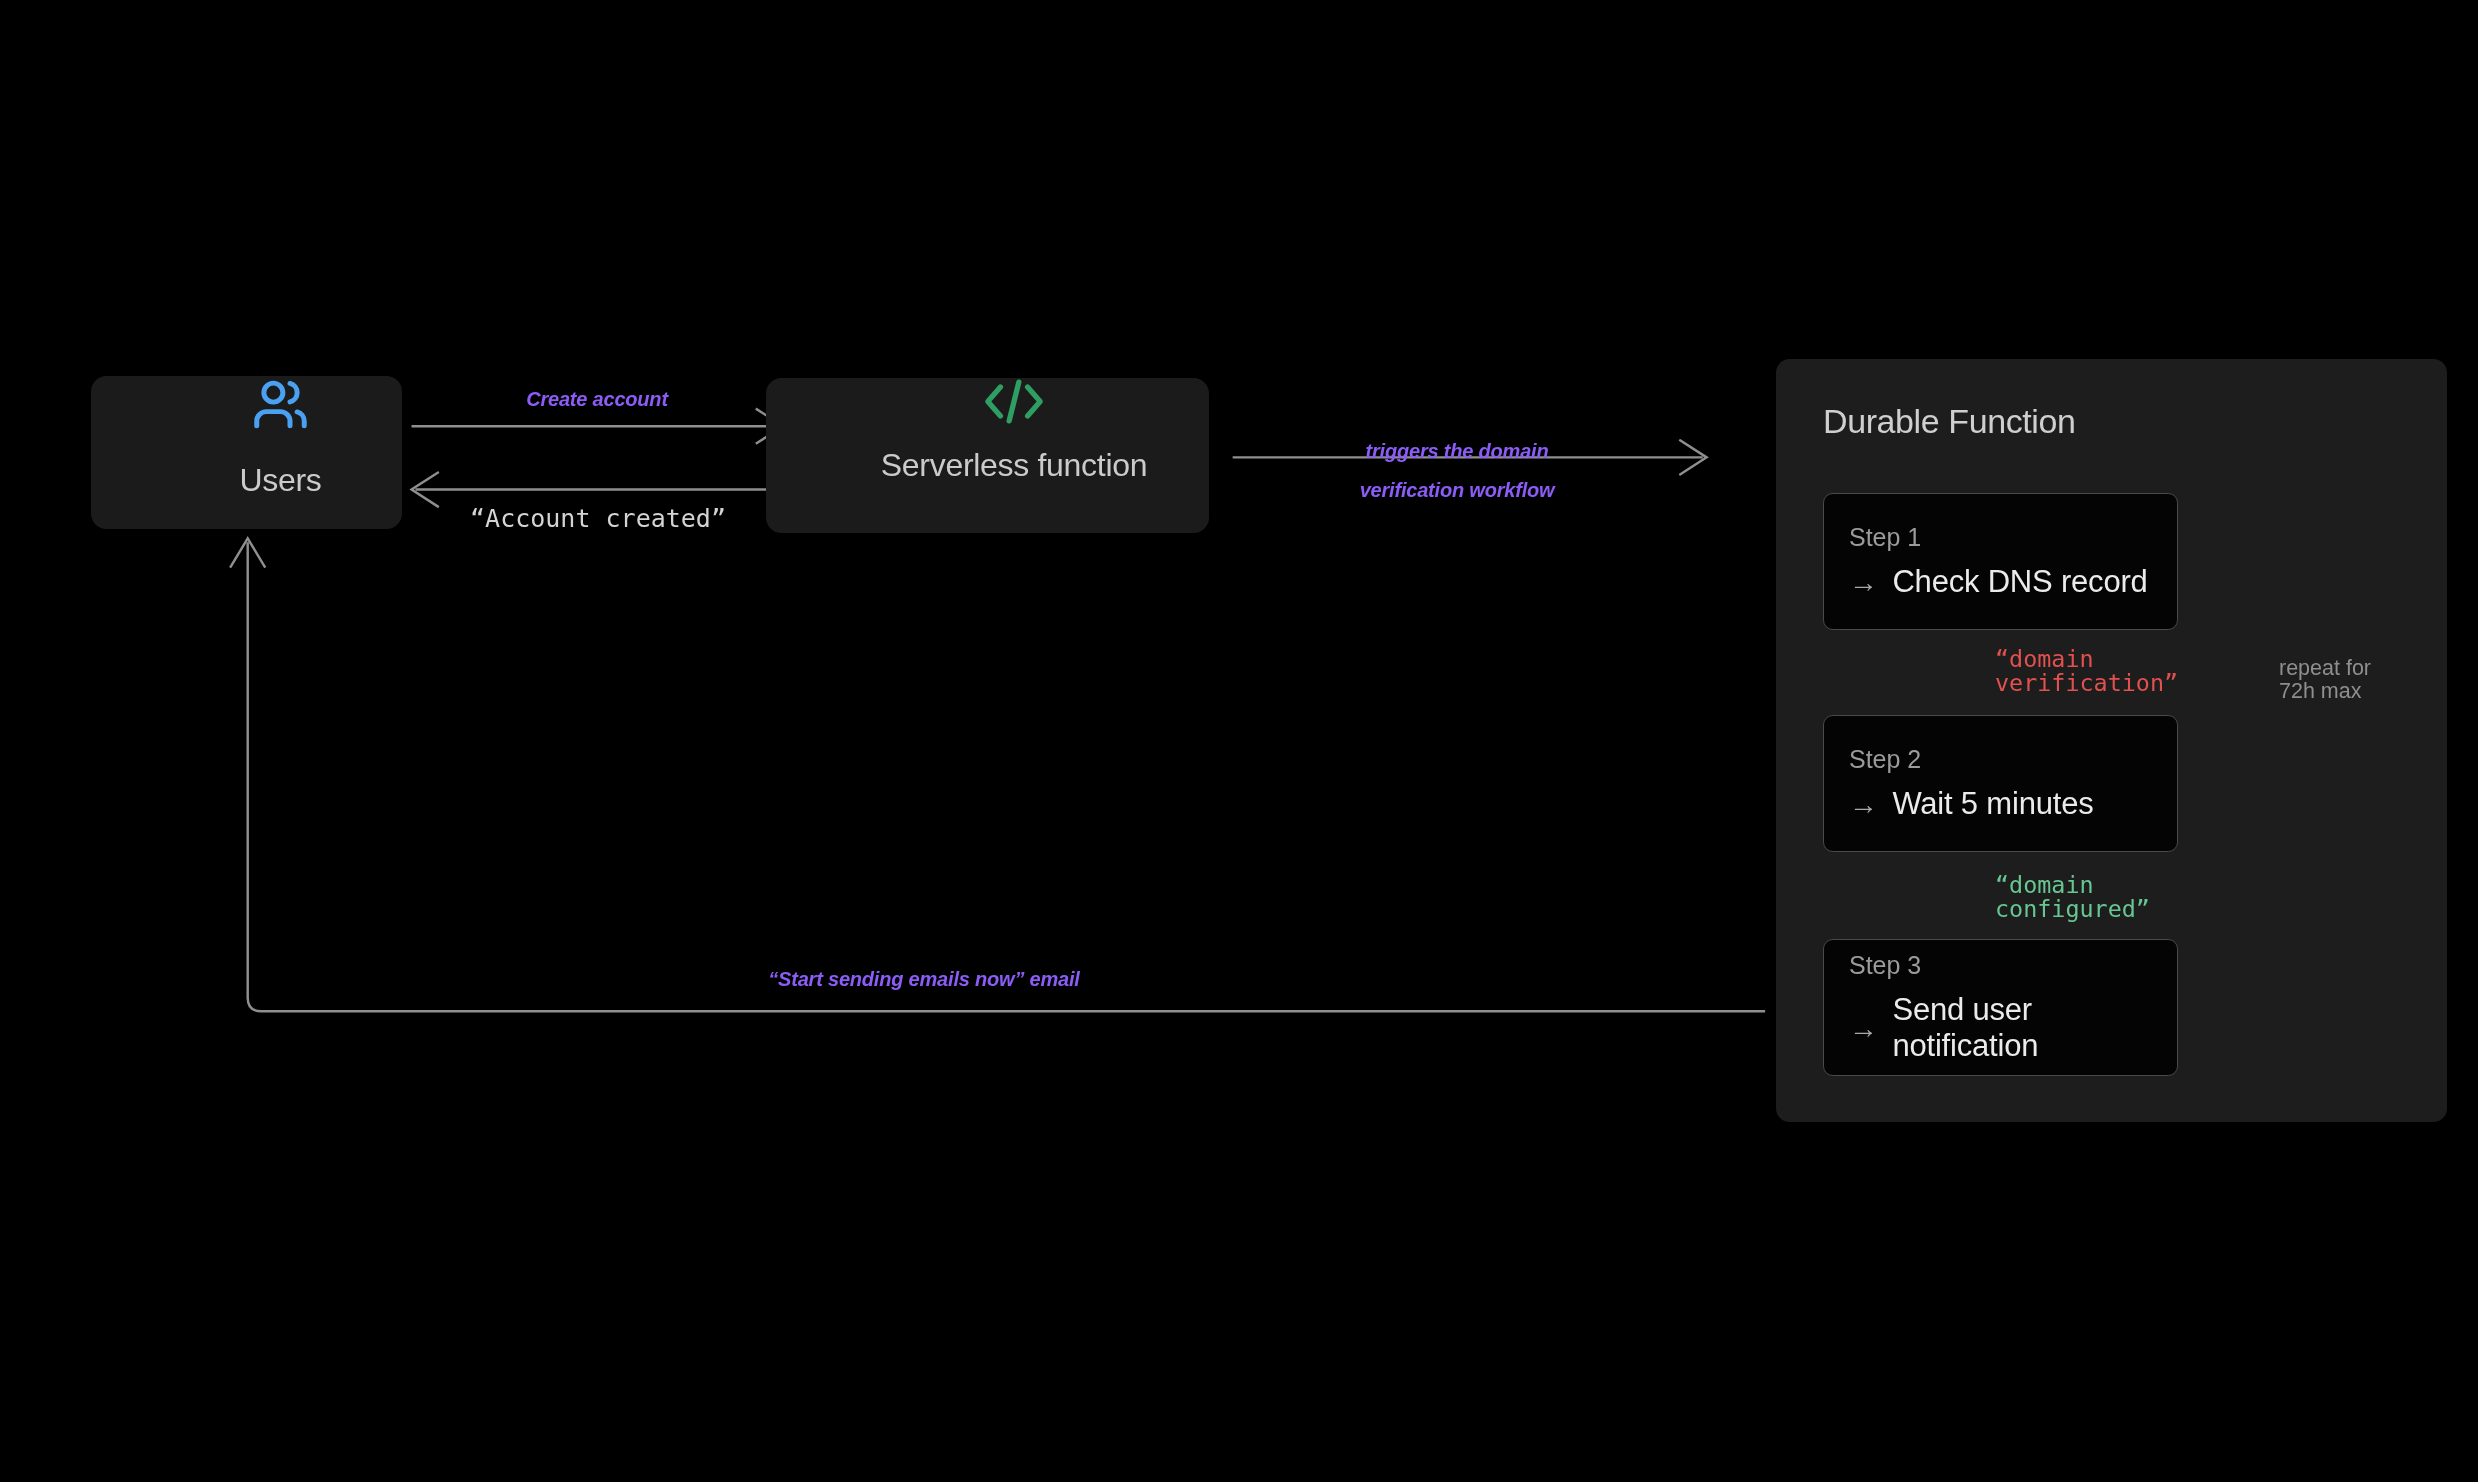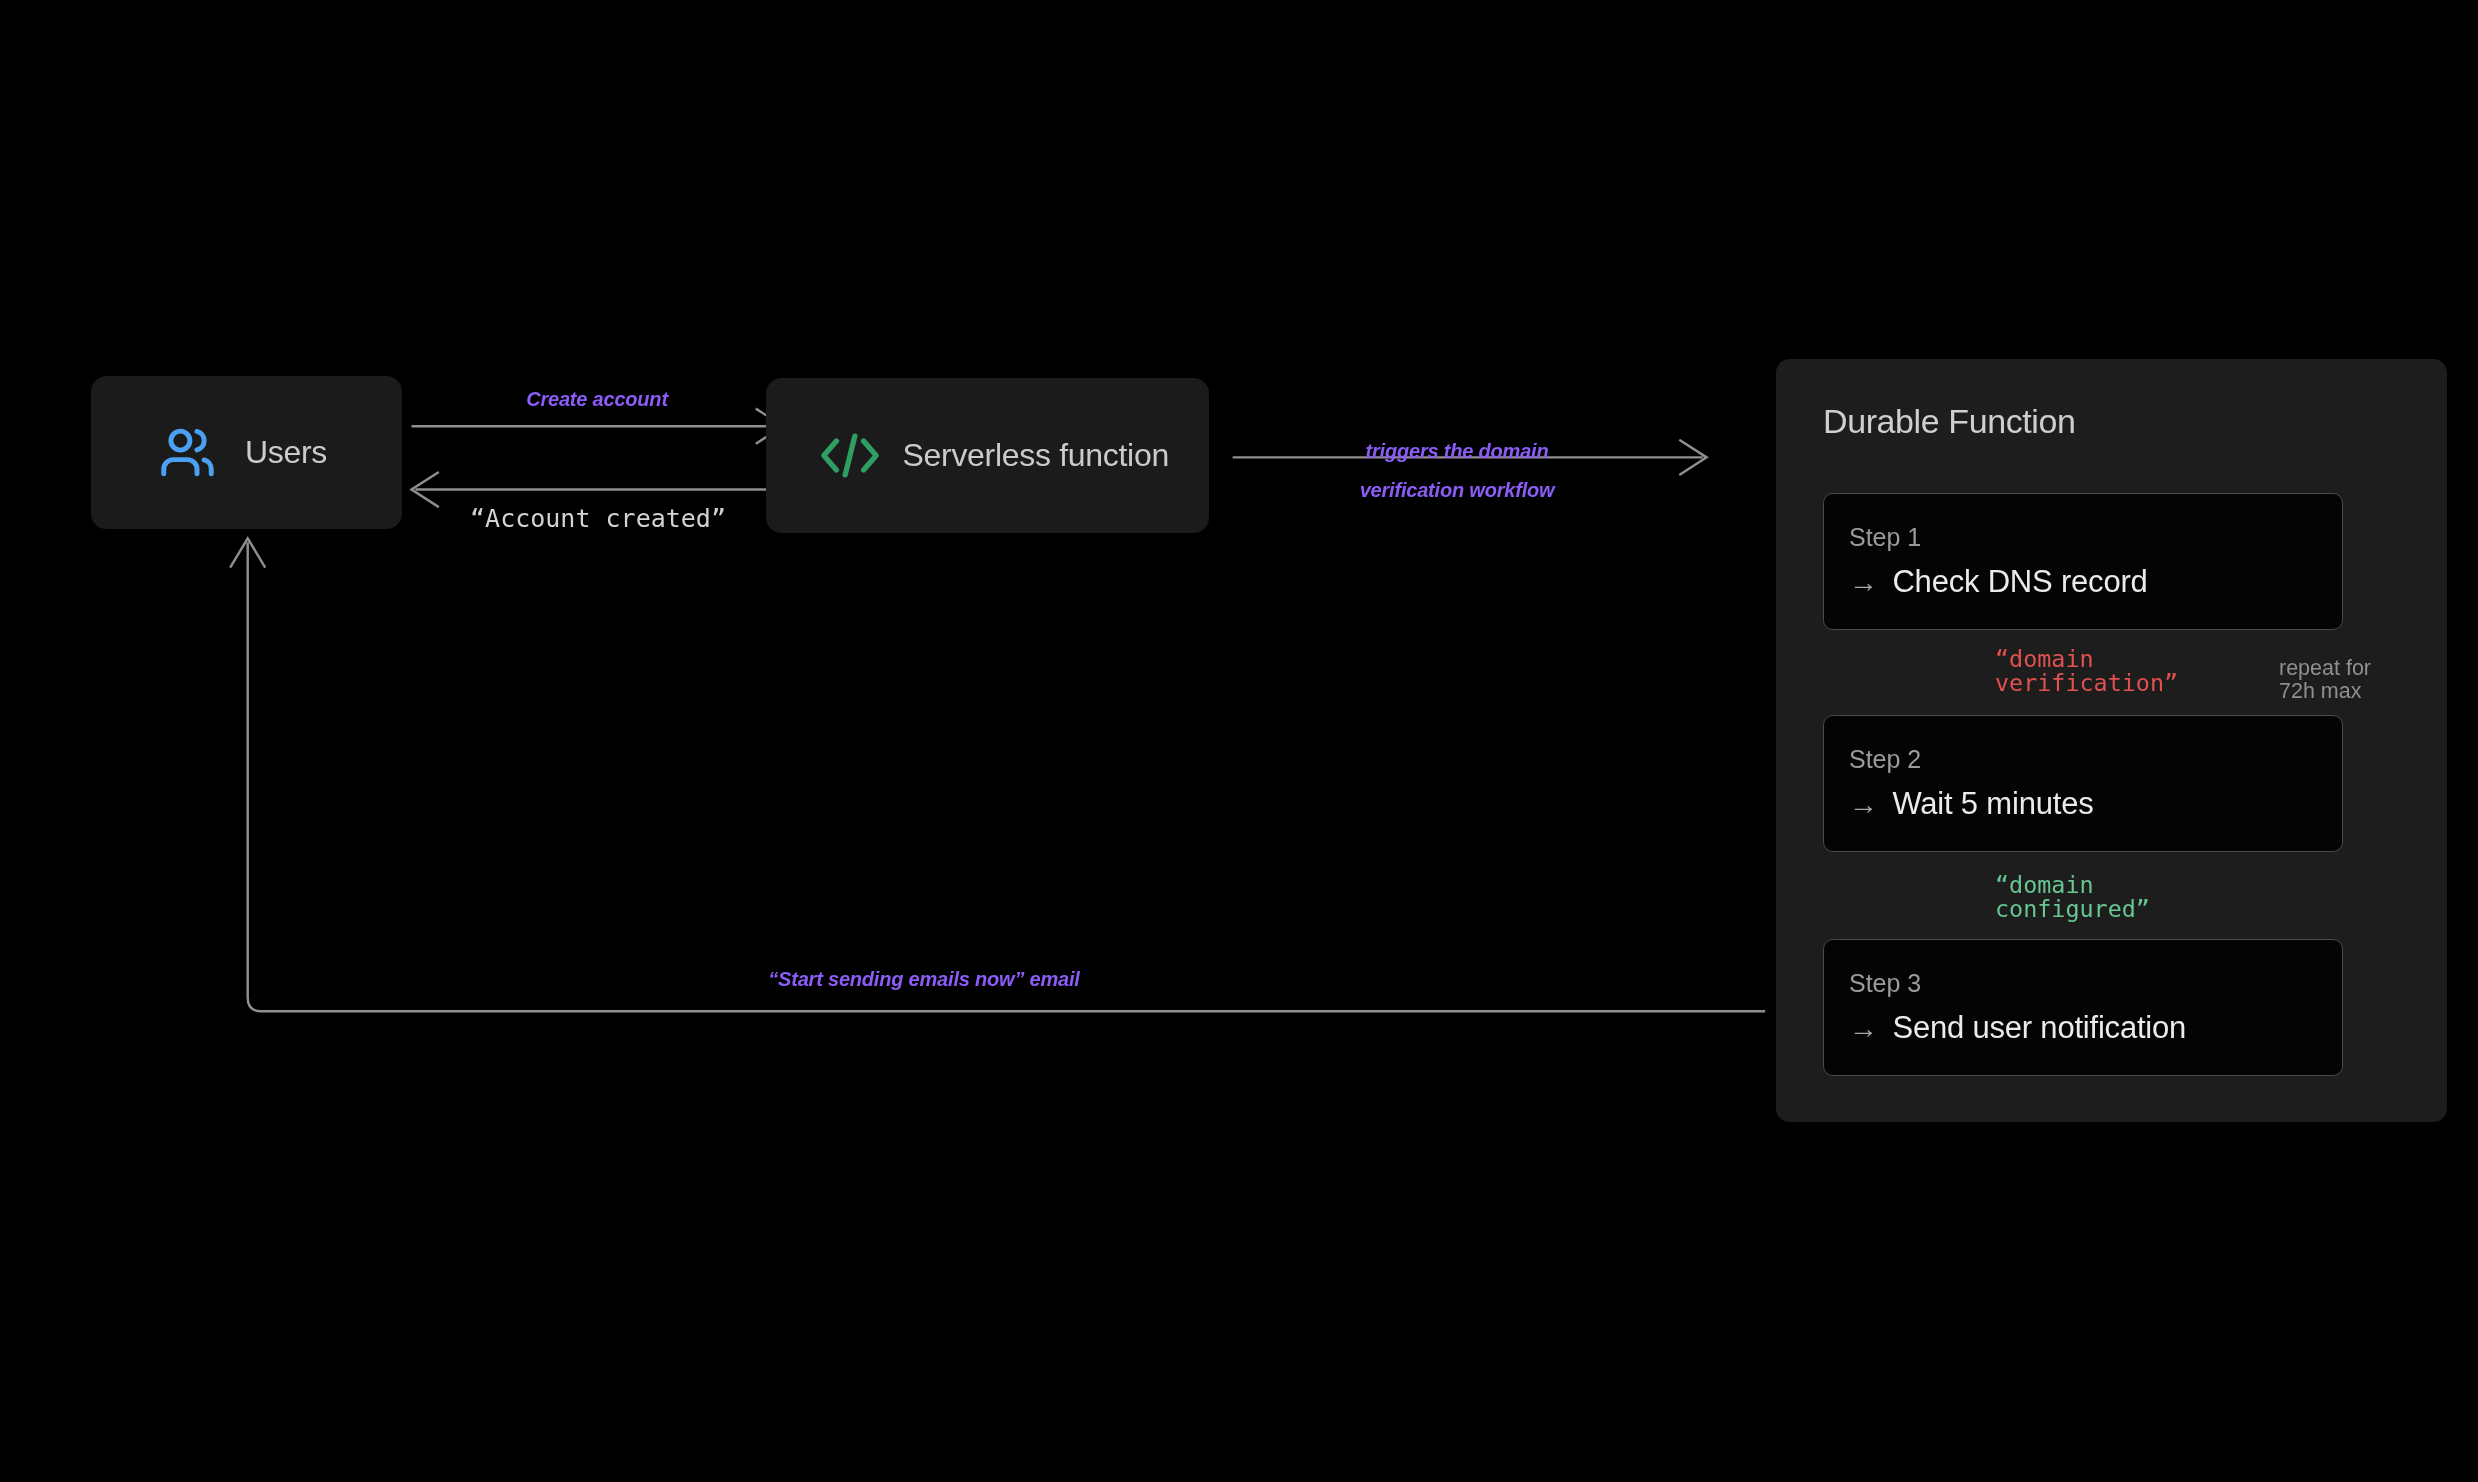--- a/index.html
+++ b/index.html
@@ -6,21 +6,21 @@
   .canvas{
     position:relative;width:2478px;height:1482px;background:#000;overflow:hidden;
     font-family:"Liberation Sans",sans-serif;
   }
   .overlay{position:absolute;inset:0;pointer-events:none;}
 
   
   .node{
     position:absolute;display:flex;align-items:center;
     background:#1b1b1b;border-radius:15.6px;color:#cbcbcb;
-    font-size:32px;letter-spacing:-0.3px;
+    font-size:32px;letter-spacing:-0.3px;flex-direction:column;
   }
   .node-users{left:91px;top:376px;width:311px;height:153px;padding-left:68px;gap:29px;box-sizing:border-box;}
   .node-serverless{left:766px;top:378px;width:443px;height:155px;padding-left:53px;gap:21.5px;box-sizing:border-box;}
   .node .icon{display:flex;align-items:center;justify-content:center;}
 
   
   .lbl{position:absolute;white-space:nowrap;}
   .bold{font-weight:700;color:#8b5cf6;font-size:20px;letter-spacing:-0.2px;font-style:italic;}
   .mono{font-family:"DejaVu Sans Mono",monospace;color:#d3d3d3;font-size:25px;}
   .center{transform:translateX(-50%);text-align:center;}
@@ -29,21 +29,21 @@
   .lbl-triggers{left:1457px;top:424px;line-height:39px;margin-top:8px;}
   .lbl-start{left:924px;top:968px;}
 
   
   .panel{
     position:absolute;left:1776px;top:359px;width:671px;height:763px;
     background:#1d1d1d;border-radius:13.7px;
   }
   .panel-title{position:absolute;left:47px;top:43px;font-size:34px;color:#cfcfcf;letter-spacing:-0.4px;}
   .step{
-    position:absolute;left:47px;width:520px;height:137px;box-sizing:border-box;
+    position:absolute;left:47px;width:355px;height:137px;box-sizing:border-box;
     background:#040404;border:1.5px solid #4a4a4a;border-radius:9.8px;
     display:flex;flex-direction:column;justify-content:center;gap:12.7px;padding-left:25px;
   }
   .step1{top:134px;}
   .step2{top:356px;}
   .step3{top:580px;}
   .step-label{font-size:25px;color:#9b9b9b;}
   .step-action{font-size:31px;color:#ebebeb;display:flex;align-items:center;gap:14.6px;letter-spacing:-0.2px;}
   .step-action .arrow-glyph{color:#a8a8a8;font-size:29px;}
 

